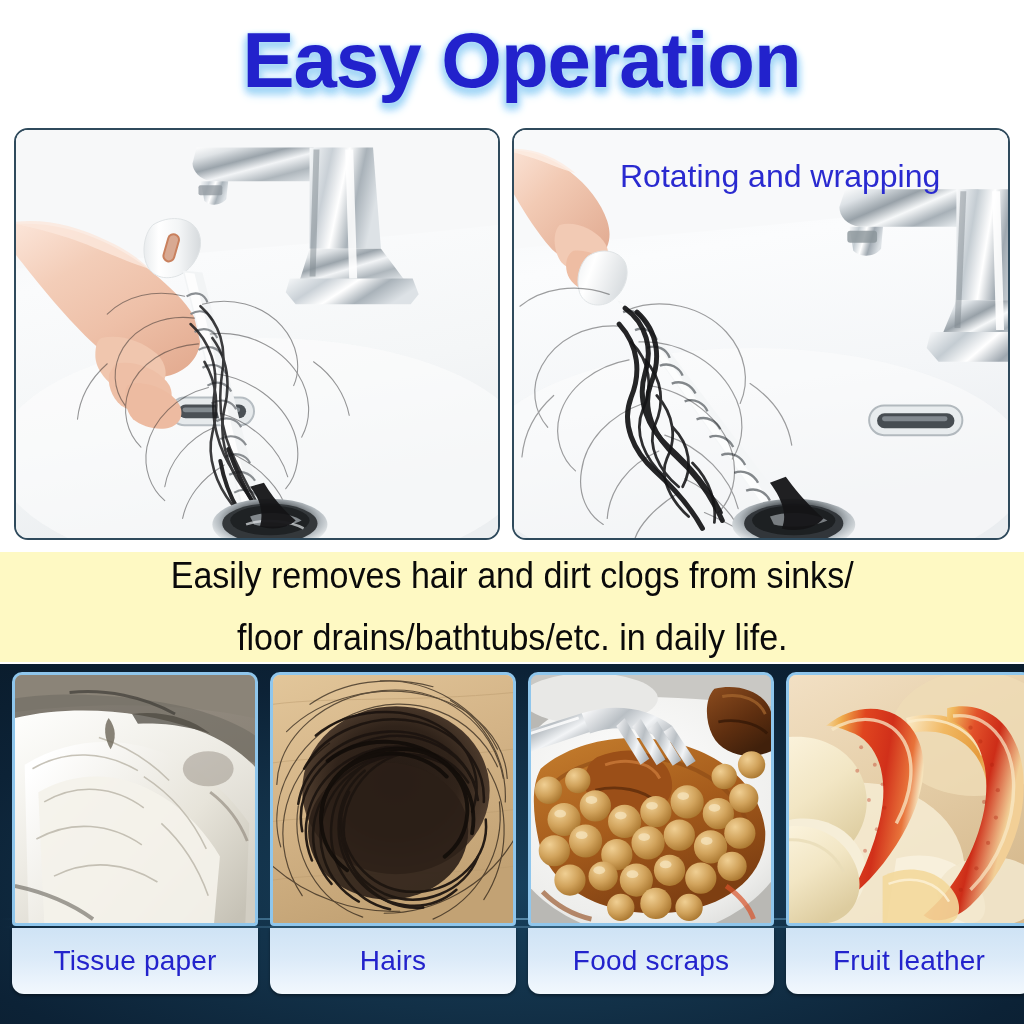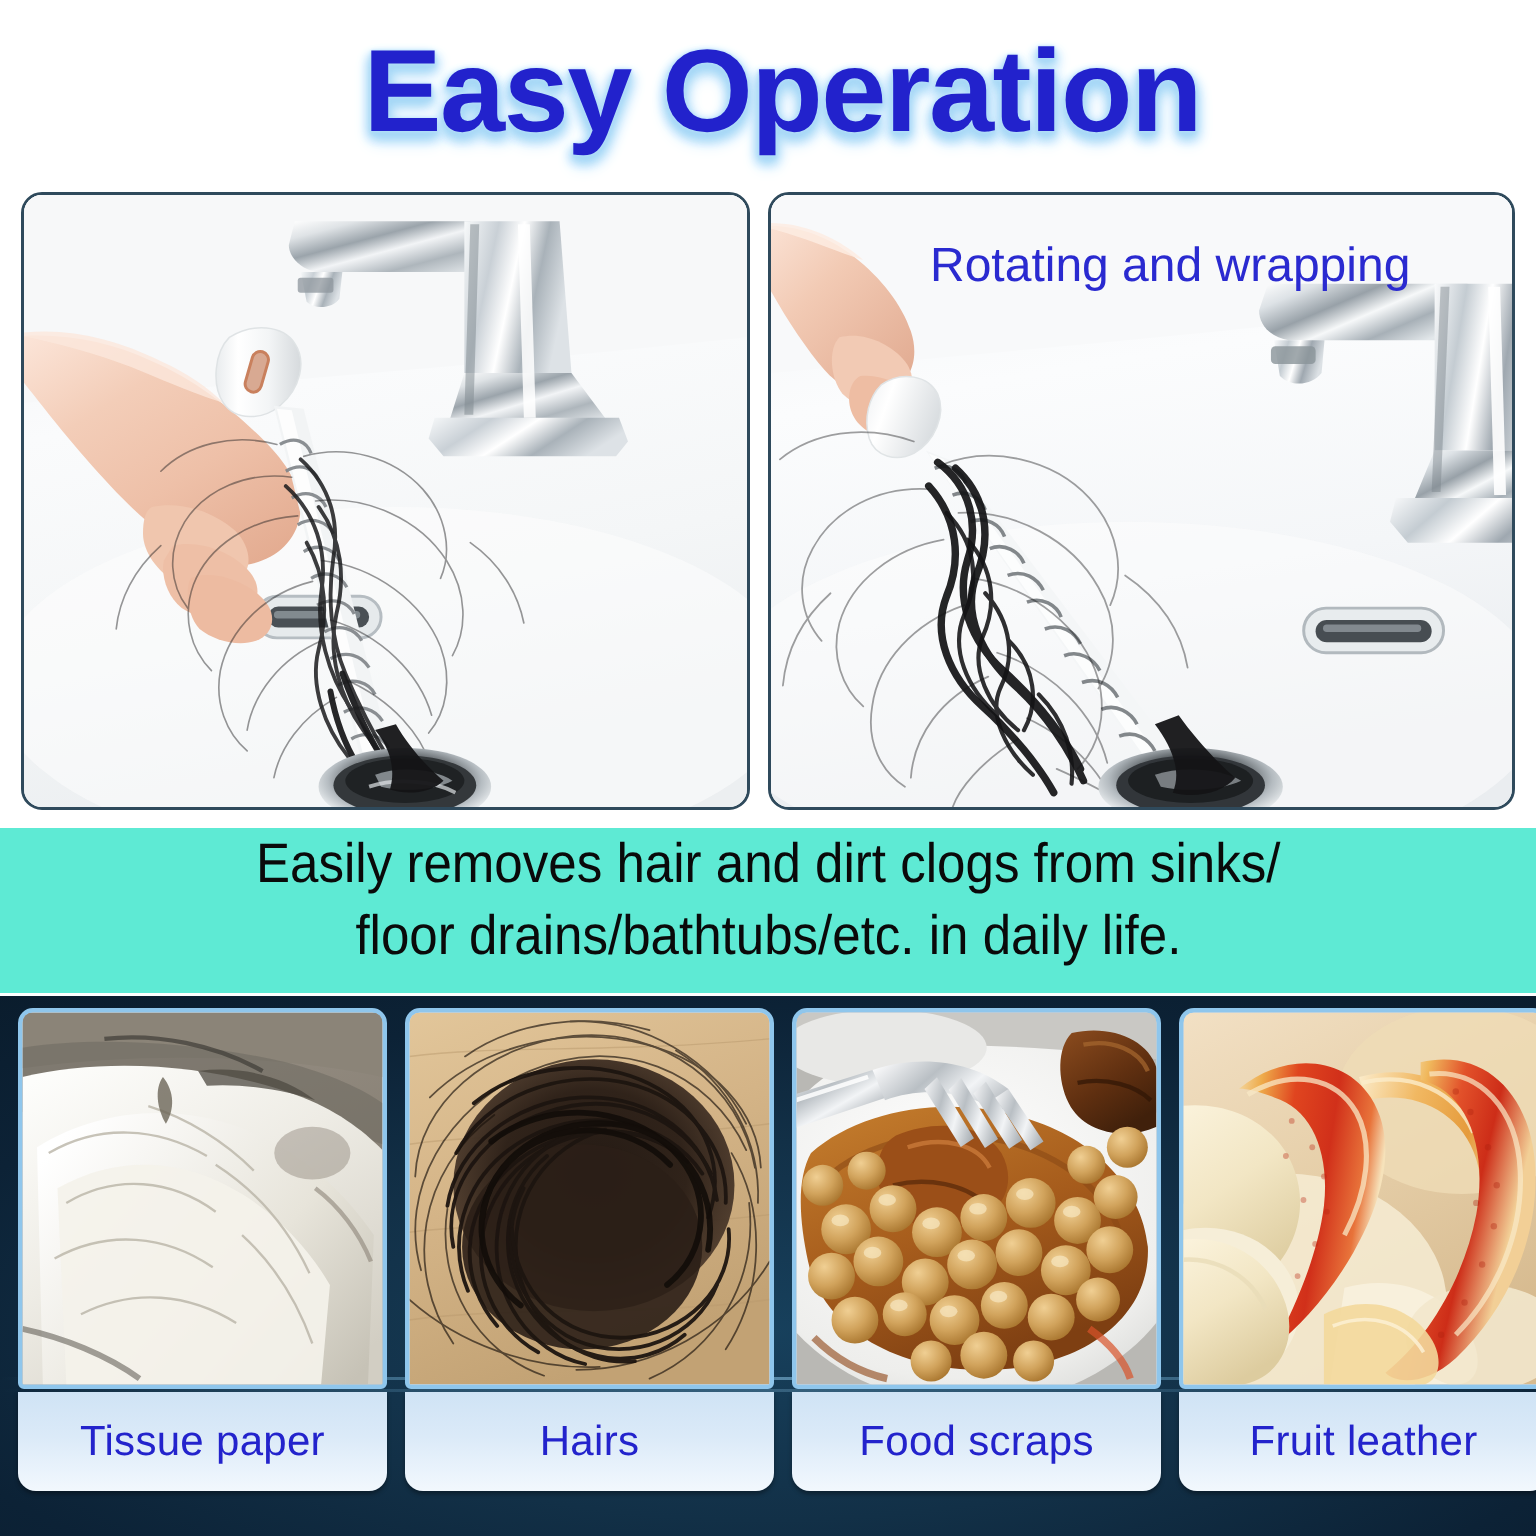--- a/index.html
+++ b/index.html
@@ -56,22 +56,22 @@
     top:28px; left:106px;
     font-size:32px;
     color:#2a2ad0;
     white-space:nowrap;
     letter-spacing:0px;
   }
 
   
   #caption-block{
     position:absolute; left:0; top:552px; width:1024px; height:110px;
-    display:flex; flex-direction:column; align-items:center; justify-content:flex-start;
-    background:#5eead4;
+    display:flex; flex-direction:column; align-items:center; justify-content:space-between;
+    background:#fef9c3;
   }
   .caption-line{
     font-family:"Liberation Sans Narrow","Liberation Sans","DejaVu Sans Condensed",sans-serif;
     font-stretch:condensed;
     font-size:37px;
     color:#0a0a0a;
     line-height:48px;
     white-space:nowrap;
     transform:scaleX(0.92);
   }

